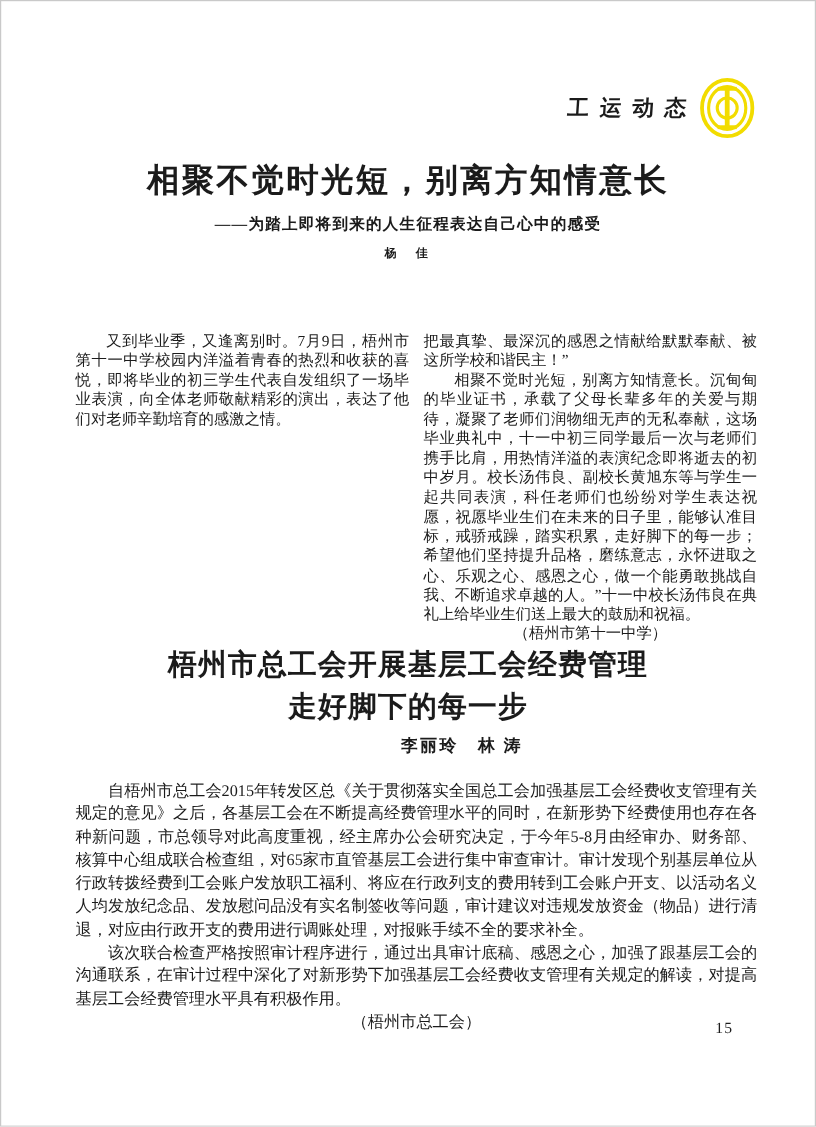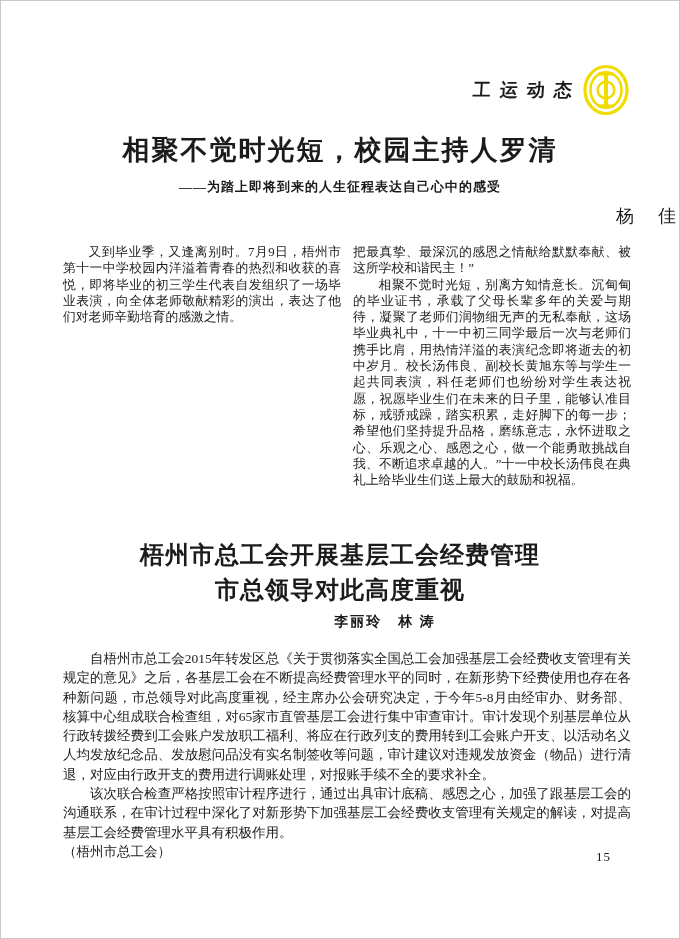--- a/index.html
+++ b/index.html
@@ -30,31 +30,32 @@
     text-align:center; font-size:27px; font-weight:bold; letter-spacing:2px;
     margin:0;
   }
   .a1-subtitle {
     position:absolute; top:177px; left:0; width:100%;
     text-align:center; font-size:13px; font-weight:bold; letter-spacing:1px;
     margin:0;
   }
   .a1-author {
     position:absolute; top:203px; left:0; width:100%;
-    text-align:right; font-size:18px; font-weight:normal; letter-spacing:3px;
+    text-align:center; font-size:10px; font-weight:bold; letter-spacing:3px;
     margin:0;
   }
   .a1-body {
     position:absolute; top:243px; left:62px; width:568px;
     display:flex; gap:12px;
   }
   .col {
     width:278px;
     font-size:12.8px; line-height:16.3px;
     text-align:justify;
+    margin-top:32px;
   }
   .col p, .a2-body p { margin:0; }
   .indent { text-indent:2em; }
   .attr-center { text-align:center; margin-top:1px; }
   
   .a2-title {
     position:absolute; top:537px; left:0; width:100%;
     text-align:center; font-size:24px; font-weight:bold;
     line-height:35px; letter-spacing:1px; margin:0;
   }
@@ -62,21 +63,21 @@
     position:absolute; top:612px; left:0; width:100%;
     text-align:center; font-size:14px; font-weight:bold; letter-spacing:2px;
     margin:0;
     padding-left:45px;
   }
   .a2-body {
     position:absolute; top:648px; left:62px; width:568px;
     font-size:13.5px; line-height:19.3px;
     text-align:justify;
   }
-  .a2-attr { text-align:left; margin-top:-19.3px; }
+  .a2-attr { text-align:center; margin-top:-19.3px; }
   
   .page-num {
     position:absolute; top:848px; right:68px;
     font-size:13px; letter-spacing:1px;
   }
 </style>
 </head>
 <body>
 
 <div class="page">
@@ -86,37 +87,38 @@
     <svg class="logo" viewBox="0 0 46 52">
       <ellipse cx="23" cy="26" rx="21" ry="23.5" fill="none" stroke-width="3.2" stroke="#F2DC00"></ellipse>
       <ellipse cx="23" cy="26" rx="15.5" ry="17.8" fill="none" stroke-width="2.6" stroke="#F2DC00"></ellipse>
       <circle cx="23" cy="26" r="8.3" fill="none" stroke-width="2.6" stroke="#F2DC00"></circle>
       <rect x="21" y="9.5" width="4" height="33" fill="#F2DC00"></rect>
       <rect x="15" y="8.4" width="16" height="3.2" fill="#F2DC00"></rect>
       <rect x="15" y="40.4" width="16" height="3.2" fill="#F2DC00"></rect>
     </svg>
   </div>
 
-  <h1 class="a1-title">相聚不觉时光短，校园主持人罗清</h1>
+  <h1 class="a1-title">相聚不觉时光短，别离方知情意长</h1>
   <div class="a1-subtitle">——为踏上即将到来的人生征程表达自己心中的感受</div>
   <div class="a1-author">杨　佳</div>
 
   <div class="a1-body">
     <div class="col">
       <p class="indent">又到毕业季，又逢离别时。7月9日，梧州市第十一中学校园内洋溢着青春的热烈和收获的喜悦，即将毕业的初三学生代表自发组织了一场毕业表演，向全体老师敬献精彩的演出，表达了他们对老师辛勤培育的感激之情。</p>
     </div>
     <div class="col">
       <p>把最真挚、最深沉的感恩之情献给默默奉献、被这所学校和谐民主！”</p>
       <p class="indent">相聚不觉时光短，别离方知情意长。沉甸甸的毕业证书，承载了父母长辈多年的关爱与期待，凝聚了老师们润物细无声的无私奉献，这场毕业典礼中，十一中初三同学最后一次与老师们携手比肩，用热情洋溢的表演纪念即将逝去的初中岁月。校长汤伟良、副校长黄旭东等与学生一起共同表演，科任老师们也纷纷对学生表达祝愿，祝愿毕业生们在未来的日子里，能够认准目标，戒骄戒躁，踏实积累，走好脚下的每一步；希望他们坚持提升品格，磨练意志，永怀进取之心、乐观之心、感恩之心，做一个能勇敢挑战自我、不断追求卓越的人。”十一中校长汤伟良在典礼上给毕业生们送上最大的鼓励和祝福。</p>
+      <p class="attr-center">（梧州市第十一中学）</p>
     </div>
   </div>
 
   <h2 class="a2-title">
     <span>梧州市总工会开展基层工会经费管理</span><br>
-    <span>市总领导对此高度重视</span>
+    <span>走好脚下的每一步</span>
   </h2>
   <div class="a2-authors">李丽玲　林 涛</div>
 
   <div class="a2-body">
     <p class="indent">自梧州市总工会2015年转发区总《关于贯彻落实全国总工会加强基层工会经费收支管理有关规定的意见》之后，各基层工会在不断提高经费管理水平的同时，在新形势下经费使用也存在各种新问题，市总领导对此高度重视，经主席办公会研究决定，于今年5-8月由经审办、财务部、核算中心组成联合检查组，对65家市直管基层工会进行集中审查审计。审计发现个别基层单位从行政转拨经费到工会账户发放职工福利、将应在行政列支的费用转到工会账户开支、以活动名义人均发放纪念品、发放慰问品没有实名制签收等问题，审计建议对违规发放资金（物品）进行清退，对应由行政开支的费用进行调账处理，对报账手续不全的要求补全。</p>
     <p class="indent">该次联合检查严格按照审计程序进行，通过出具审计底稿、感恩之心，加强了跟基层工会的沟通联系，在审计过程中深化了对新形势下加强基层工会经费收支管理有关规定的解读，对提高基层工会经费管理水平具有积极作用。</p>
     <p class="a2-attr">（梧州市总工会）</p>
   </div>
 
   <div class="page-num">15</div>

